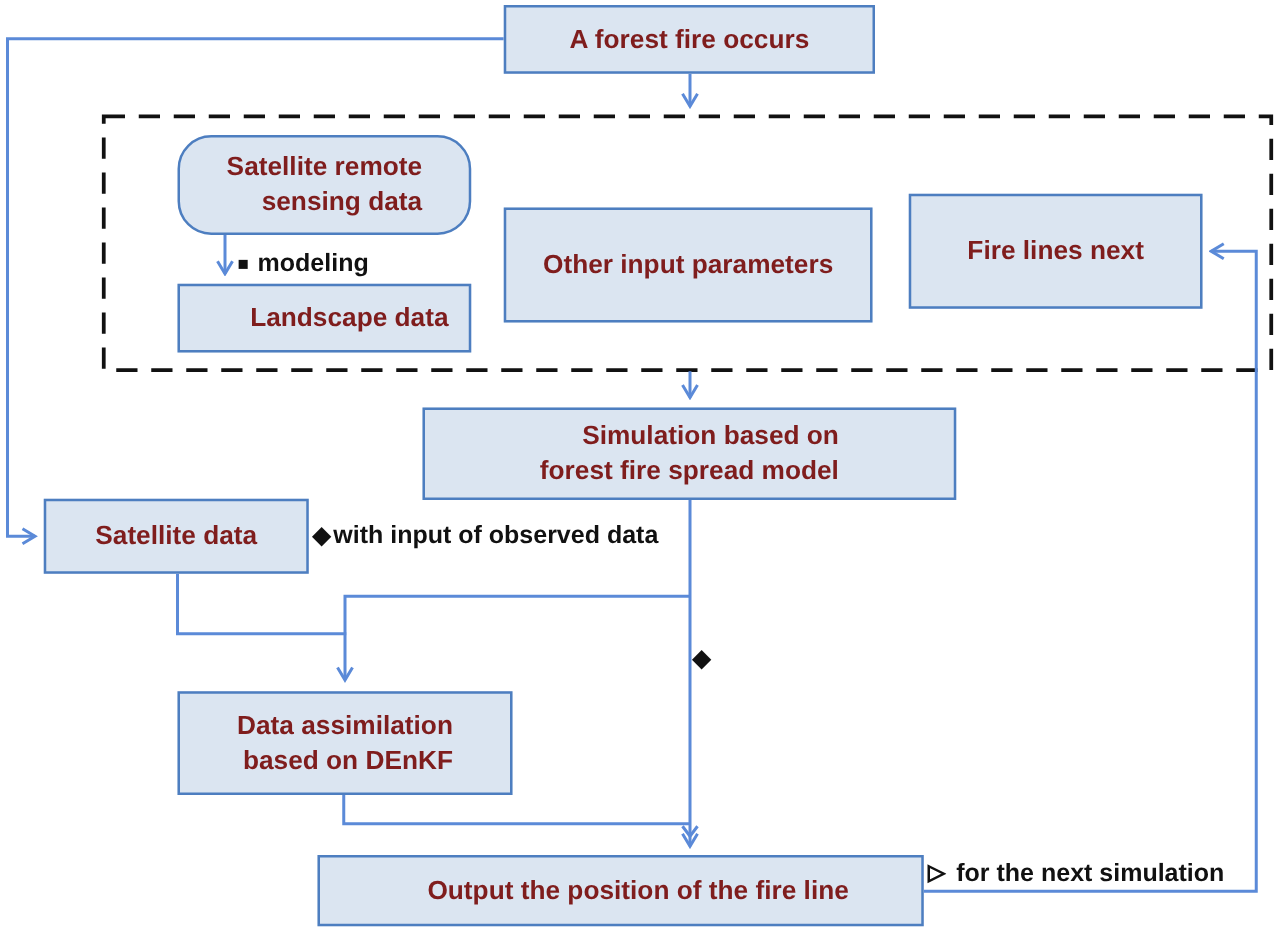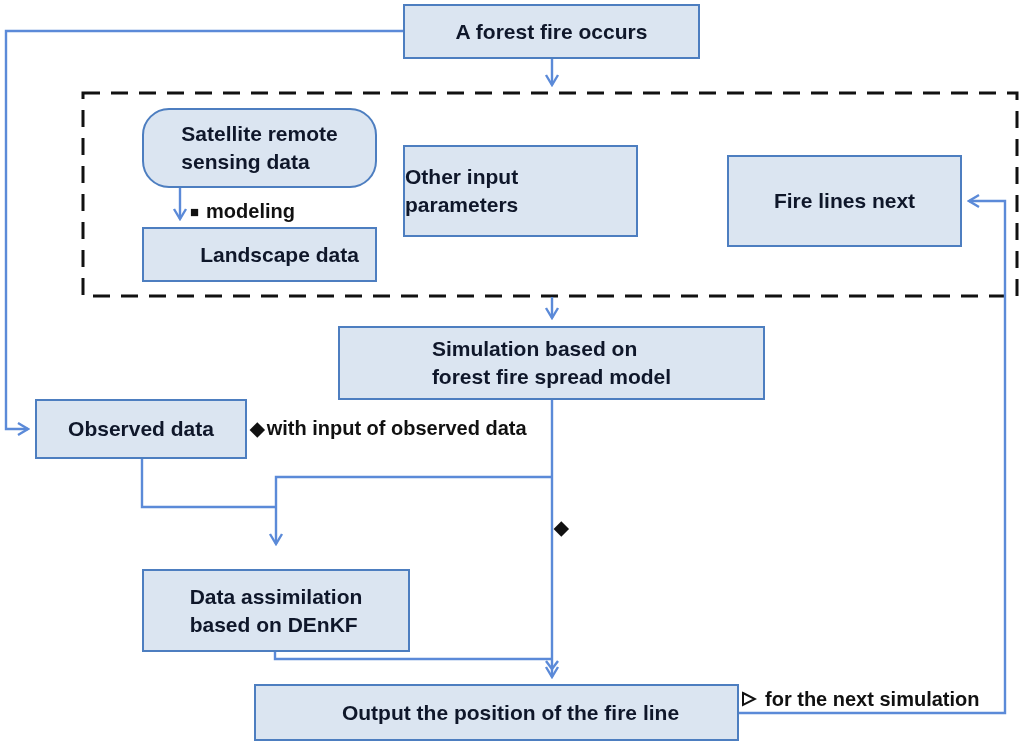--- a/index.html
+++ b/index.html
@@ -17,25 +17,25 @@
     width: 1024px; height: 748px;
   }
   .node {
     position: absolute;
     box-sizing: border-box;
     background: #dbe5f1;
     border: 2px solid #4d7ec0;
     display: flex;
     align-items: center;
     justify-content: center;
-    text-align: left;
+    text-align: right;
     font-weight: bold;
     font-size: 21px;
     line-height: 1.32;
-    color: #0f172a;
+    color: #7f1d1d;
     white-space: pre-line;
   }
   .anno {
     position: absolute;
     display: flex;
     align-items: center;
     font-weight: bold;
     font-size: 20px;
     color: #111111;
     white-space: nowrap;
@@ -83,30 +83,30 @@
     <polyline points="739,713 1005,713 1005,201 969,201" fill="none" stroke="#5b8ad8" stroke-width="2.4" marker-end="url(#ah)"></polyline>
   </svg>
 
   <div class="node" style="left:403px; top:4px; width:297px; height:55px;">A forest fire occurs</div>
 
   <div class="node" style="left:142px; top:108px; width:235px; height:80px;border-radius:27px;">Satellite remote
 sensing data</div>
 
   <div class="node" style="left:142px; top:227px; width:235px; height:55px;padding-left:40px;">Landscape data</div>
 
-  <div class="node" style="left:403px; top:145px; width:235px; height:92px;">Other input parameters</div>
+  <div class="node" style="left:403px; top:166px; width:295px; height:92px;">Other input parameters</div>
 
   <div class="node" style="left:727px; top:155px; width:235px; height:92px;">Fire lines next</div>
 
   <div class="node" style="left:338px; top:326px; width:427px; height:74px;">Simulation based on
 forest fire spread model</div>
 
-  <div class="node" style="left:35px; top:399px; width:212px; height:60px;">Observed data</div>
+  <div class="node" style="left:35px; top:399px; width:212px; height:60px;">Satellite data</div>
 
-  <div class="node" style="left:142px; top:553px; width:268px; height:83px;margin-top:16px;">Data assimilation
+  <div class="node" style="left:142px; top:553px; width:268px; height:83px;">Data assimilation
 based on DEnKF</div>
 
   <div class="node" style="left:254px; top:684px; width:485px; height:57px;padding-left:28px;">Output the position of the fire line</div>
 
   <div class="anno" style="left:190px; top:198px; height:26px;">
     <span class="glyph square">■</span>
     <span>modeling</span>
   </div>
 
   <div class="anno" style="left:250px; top:414px; height:28px;">

